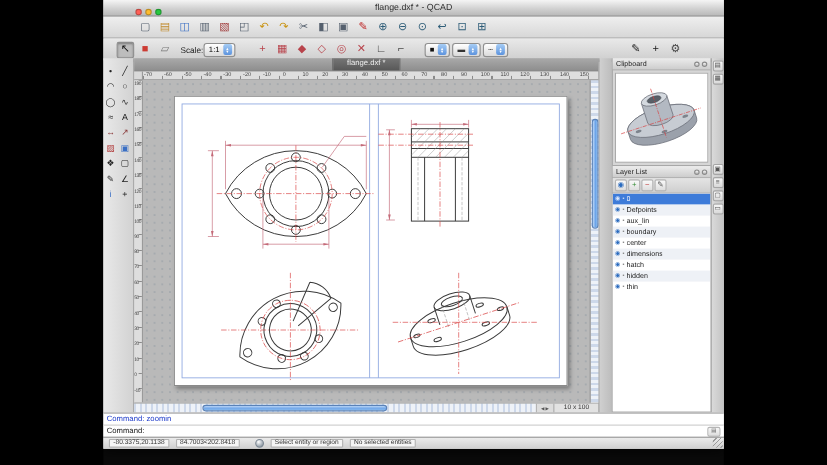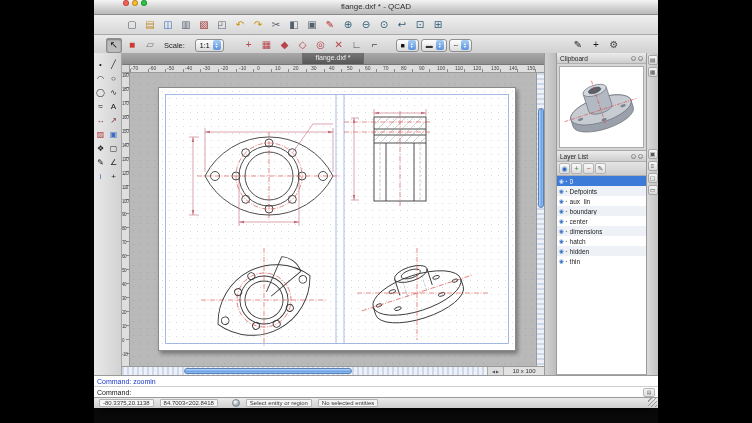--- a/index.html
+++ b/index.html
@@ -2,35 +2,35 @@
 <html><head>
 <meta charset="utf-8">
 <style>
   html,body{margin:0;padding:0;background:#000;}
   .stage{position:relative;width:752px;height:423px;background:#000;overflow:hidden;
          font-family:"Liberation Sans","DejaVu Sans",sans-serif;-webkit-font-smoothing:antialiased;}
   .screen{position:absolute;left:94px;top:0;width:564px;height:423px;background:#0a0a0a;}
   .window{position:absolute;left:0;top:0;width:564px;height:408px;background:#e3e3e3;box-shadow:0 3px 10px rgba(0,0,0,.7);}
 
   
-  .titlebar{height:14px;background:linear-gradient(#f5f5f5,#d2d2d2 55%,#b9b9b9);border-bottom:1px solid #8a8a8a;position:relative;display:flex;align-items:flex-start;padding-left:24px;}
+  .titlebar{height:14px;background:linear-gradient(#f5f5f5,#d2d2d2 55%,#b9b9b9);border-bottom:1px solid #8a8a8a;position:relative;display:flex;align-items:flex-end;padding-left:24px;}
   .lights{display:flex;gap:3px;padding-left:5px;z-index:2;}
   .light{width:6px;height:6px;border-radius:50%;border:1px solid rgba(0,0,0,.25);box-sizing:border-box;}
   .title{position:absolute;left:0;right:0;text-align:center;font-size:8px;color:#2f2f2f;line-height:14px;}
 
   
   .toolbar1{height:19px;display:flex;align-items:center;gap:2px;padding-left:30px;background:linear-gradient(#efefef,#d7d7d7);border-bottom:1px solid #a8a8a8;}
   .toolbar2{height:20px;display:flex;align-items:center;gap:2px;padding:0 36px 0 12px;background:linear-gradient(#e9e9e9,#cecece);border-bottom:1px solid #9a9a9a;}
   .tbtn{width:16px;height:15px;display:flex;align-items:center;justify-content:center;border-radius:2px;flex:0 0 auto;}
   .tbtn .glyph{font-size:10px;line-height:10px;}
   .tbtn.pressed{background:#bdbdbd;border:1px solid #8d8d8d;box-shadow:inset 0 1px 2px rgba(0,0,0,.35);box-sizing:border-box;}
   .sep{width:9px;flex:0 0 auto;}
   .spacer{flex:1;}
   .iconrow{display:flex;align-items:center;gap:2px;}
-  .scale-wrap{display:flex;align-items:center;gap:10px;margin:0 4px;}
+  .scale-wrap{display:flex;align-items:center;gap:0;margin:0 4px;}
   .scale-label{font-size:7.5px;color:#222;}
   .combo{height:13px;border:1px solid #8f8f8f;border-radius:3px;background:linear-gradient(#ffffff,#dadada);display:flex;align-items:center;gap:3px;padding:0 2px 0 4px;box-sizing:border-box;}
   .cglyph{font-size:7px;line-height:7px;}
   .arrowbox{width:8px;height:10px;border-radius:2px;background:linear-gradient(#a6cdf5,#5c93de);display:flex;flex-direction:column;align-items:center;justify-content:center;color:#fff;}
   .arrowbox i{font-style:normal;font-size:4px;line-height:3.5px;}
 
   
   .main{position:absolute;top:53px;left:0;width:564px;height:322px;display:flex;}
   .palette{width:28px;background:linear-gradient(to right,#e9e9e9,#d2d2d2);border-right:1px solid #a5a5a5;box-sizing:border-box;display:flex;flex-wrap:wrap;align-content:flex-start;padding-top:5px;}
   .ptool{width:13px;height:13px;display:flex;align-items:center;justify-content:center;margin:0 0 1px 0;}

